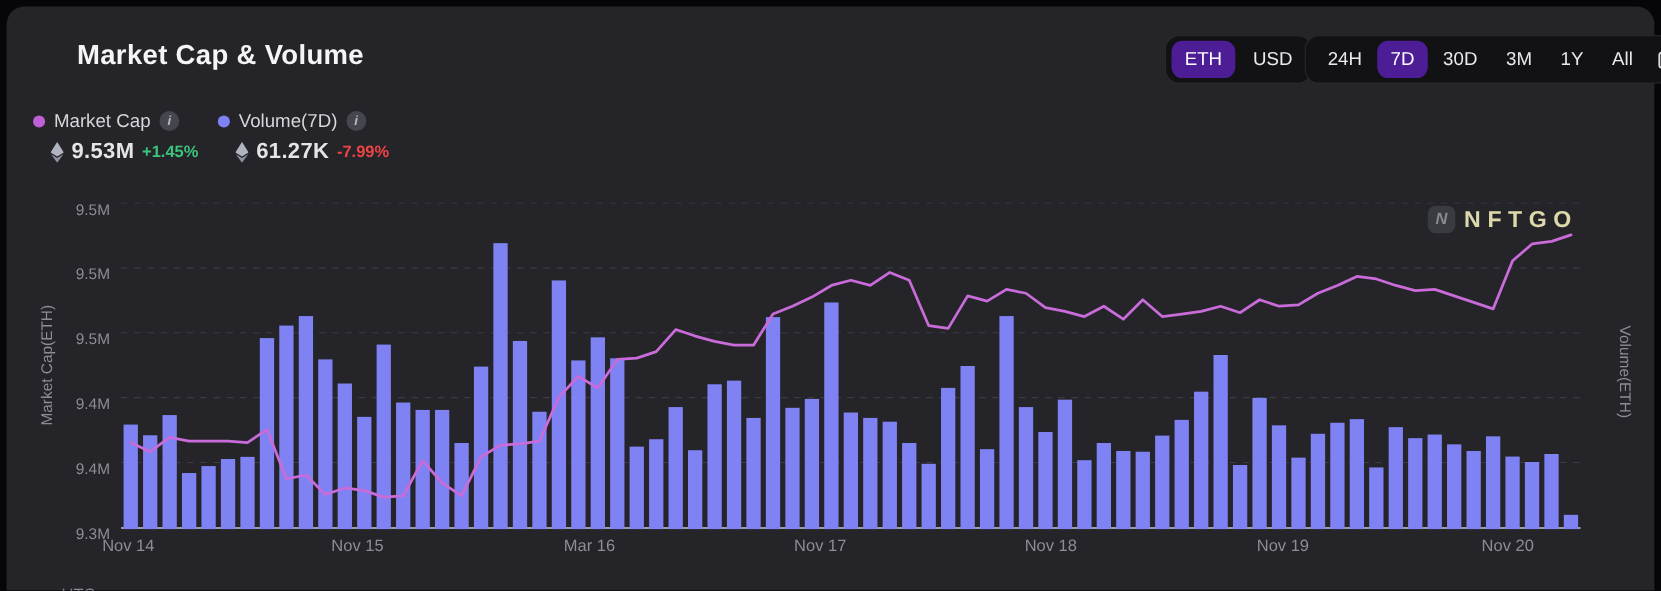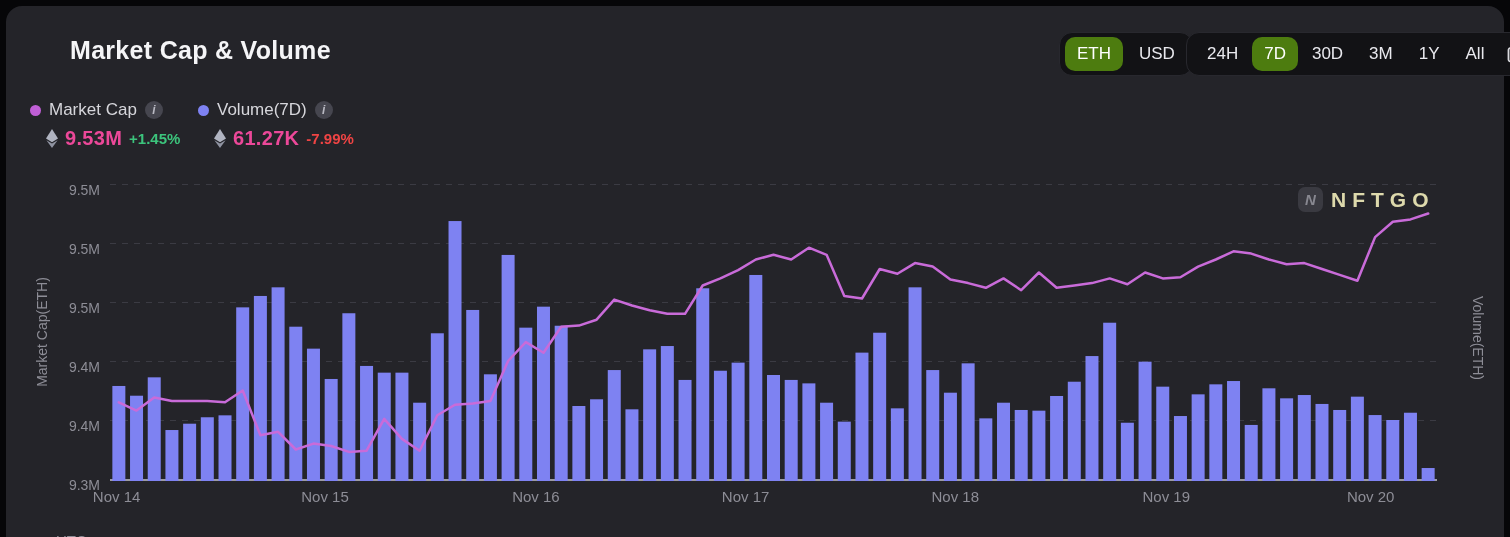--- a/index.html
+++ b/index.html
@@ -10,31 +10,31 @@
   
   .title{position:absolute;left:30px;top:36px;font-size:25px;font-weight:700;
          color:#f5f5f7;letter-spacing:.3px;margin-left:40px;}
   .chip-group{position:absolute;top:32px;display:flex;align-items:center;
         background:#121215;border:1px solid #28282e;border-radius:13px;
         padding:5px;gap:4px;height:44px;box-sizing:border-box;}
   #currency-group{left:1059px;}
   #range-group{left:1186px;gap:2px;padding:5px 8px;}
   .chip{color:#e9e9ee;font-size:17px;font-weight:500;padding:7px 12px;
         border-radius:10px;cursor:pointer;white-space:nowrap;}
-  .chip.selected{background:#4d7c0f;color:#ffffff;}
+  .chip.selected{background:#4c1d95;color:#ffffff;}
   .cal{display:flex;align-items:center;padding:4px 8px;cursor:pointer;}
   
   .lg-row1{position:absolute;top:100px;display:flex;align-items:center;gap:8px;}
   .lg-row2{position:absolute;top:127px;display:flex;align-items:center;gap:7px;}
   .dot{width:11px;height:11px;border-radius:50%;}
   .lg-label{font-size:17px;color:#d6d6db;}
   .info{width:18px;height:18px;border-radius:50%;background:#46464f;color:#b9b9c2;
         font-size:12px;font-weight:700;display:flex;align-items:center;
         justify-content:center;font-style:italic;cursor:pointer;}
-  .lg-value{font-size:20px;font-weight:700;color:#ec4899;letter-spacing:.3px;}
+  .lg-value{font-size:20px;font-weight:700;color:#e5e5e5;letter-spacing:.3px;}
   .pct{font-size:15px;font-weight:700;}
   .pct.up{color:#3cc47c;} .pct.down{color:#ef4444;}
   
   .tick{position:absolute;font-size:14px;color:#8d8d96;transform:translateY(-50%);}
   #left-ticks .tick{right:0;text-align:right;}
   .axis-title{position:absolute;font-size:14px;color:#8d8d96;white-space:nowrap;}
   .xlab{position:absolute;top:0;font-size:15px;color:#8d8d96;transform:translateX(-50%);
         white-space:nowrap;text-align:right;}
   #x-axis-row{position:absolute;left:0;top:488px;width:1510px;height:22px;}
   #utc{position:absolute;left:56px;top:0;font-size:15px;color:#8d8d96;margin-top:44px;}
@@ -115,21 +115,21 @@
       <div class="tick" style="top: 479px;">9.3M</div>
     </div>
 
   <div class="axis-title" style="left:42px;top:332px;transform:translate(-50%,-50%) rotate(-90deg)">Market Cap(ETH)</div>
   <div class="axis-title" style="left:1478px;top:338px;transform:translate(-50%,-50%) rotate(90deg)">Volume(ETH)</div>
 
   <div id="x-axis-row">
     <span id="utc">UTC</span>
   <span class="xlab" style="left: 116.635px;">Nov 14</span>
       <span class="xlab" style="left: 324.974px;">Nov 15</span>
-      <span class="xlab" style="left: 535.967px;">Nov 16</span>
+      <span class="xlab" style="left: 535.967px;">Mar 16</span>
       <span class="xlab" style="left: 745.633px;">Nov 17</span>
       <span class="xlab" style="left: 955.299px;">Nov 18</span>
       <span class="xlab" style="left: 1166.29px;">Nov 19</span>
       <span class="xlab" style="left: 1370.65px;">Nov 20</span>
     </div>
 
   <div id="watermark">
     <span id="wm-box">N</span>
     <span id="wm-text">NFTGO</span>
   </div>

